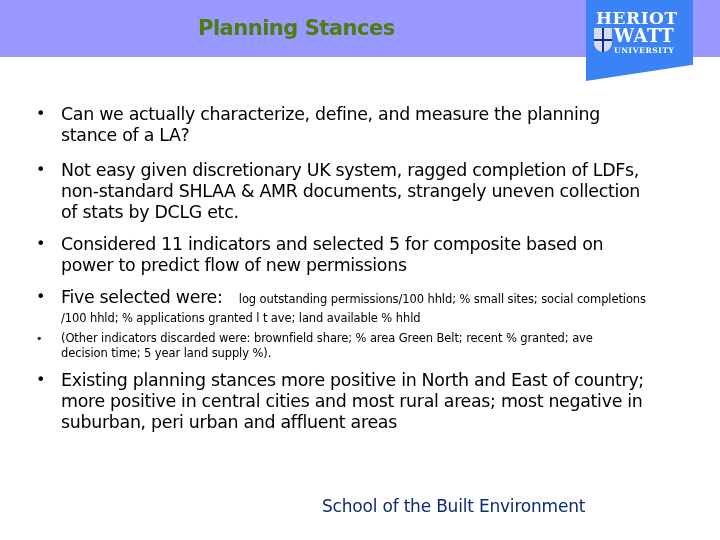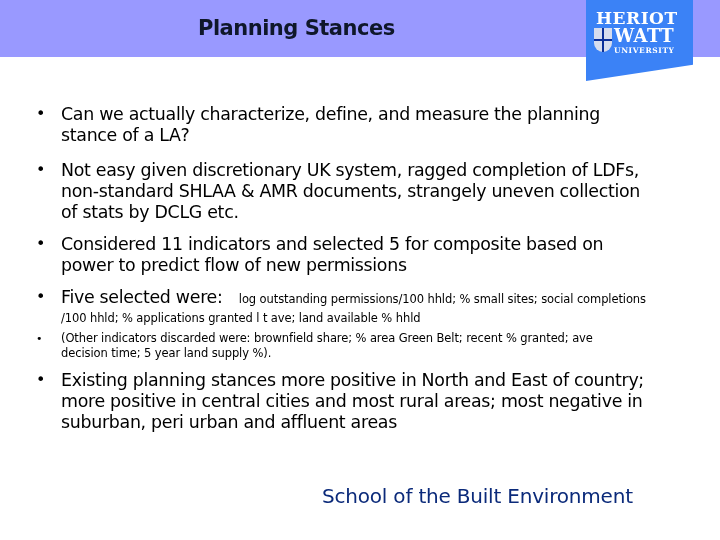--- a/index.html
+++ b/index.html
@@ -10,21 +10,21 @@
     color: #000;
   }
   .header-band {
     position: absolute; left: 0; top: 0; width: 720px; height: 57px;
     background: #9999ff;
   }
   .slide-title {
     position: absolute; left: 198px; top: 16px;
     font-family: "DejaVu Sans", sans-serif;
     font-weight: bold; font-size: 21px; letter-spacing: -0.5px;
-    color: #0f172a;
+    color: #4d7c0f;
   }
   .logo {
     position: absolute; left: 586px; top: 0; width: 107px; height: 81px;
     background: #3b82f6;
     clip-path: polygon(0 0, 100% 0, 100% 80%, 0 100%);
   }
   .logo-text {
     position: absolute; color: #fff; font-family: "DejaVu Serif", serif; font-weight: bold;
   }
   .logo-heriot { left: 10px; top: 8px; font-size: 17px; letter-spacing: 0.5px; }
@@ -52,22 +52,22 @@
     font-size: 17.4px; line-height: 21px; letter-spacing: -0.3px;
   }
   .bullet .text .small {
     font-size: 11.5px; letter-spacing: -0.1px; margin-left: 11px;
   }
   .bullet.small-bullet .text {
     font-size: 11.5px; line-height: 15px; letter-spacing: -0.1px;
   }
   .bullet.small-bullet .dot { font-size: 11px; top: 1px; }
   .footer {
-    position: absolute; left: 322px; top: 484px;
-    font-size: 20px; color: #0b2a7a; letter-spacing: -0.2px;
+    position: absolute; left: 322px; top: 496px;
+    font-size: 17px; color: #0b2a7a; letter-spacing: -0.2px;
   }
 </style>
 </head>
 <body>
 
 <div class="header-band"></div>
 <div class="slide-title">Planning Stances</div>
 
 <div class="logo">
   <div class="logo-text logo-heriot">HERIOT</div>

